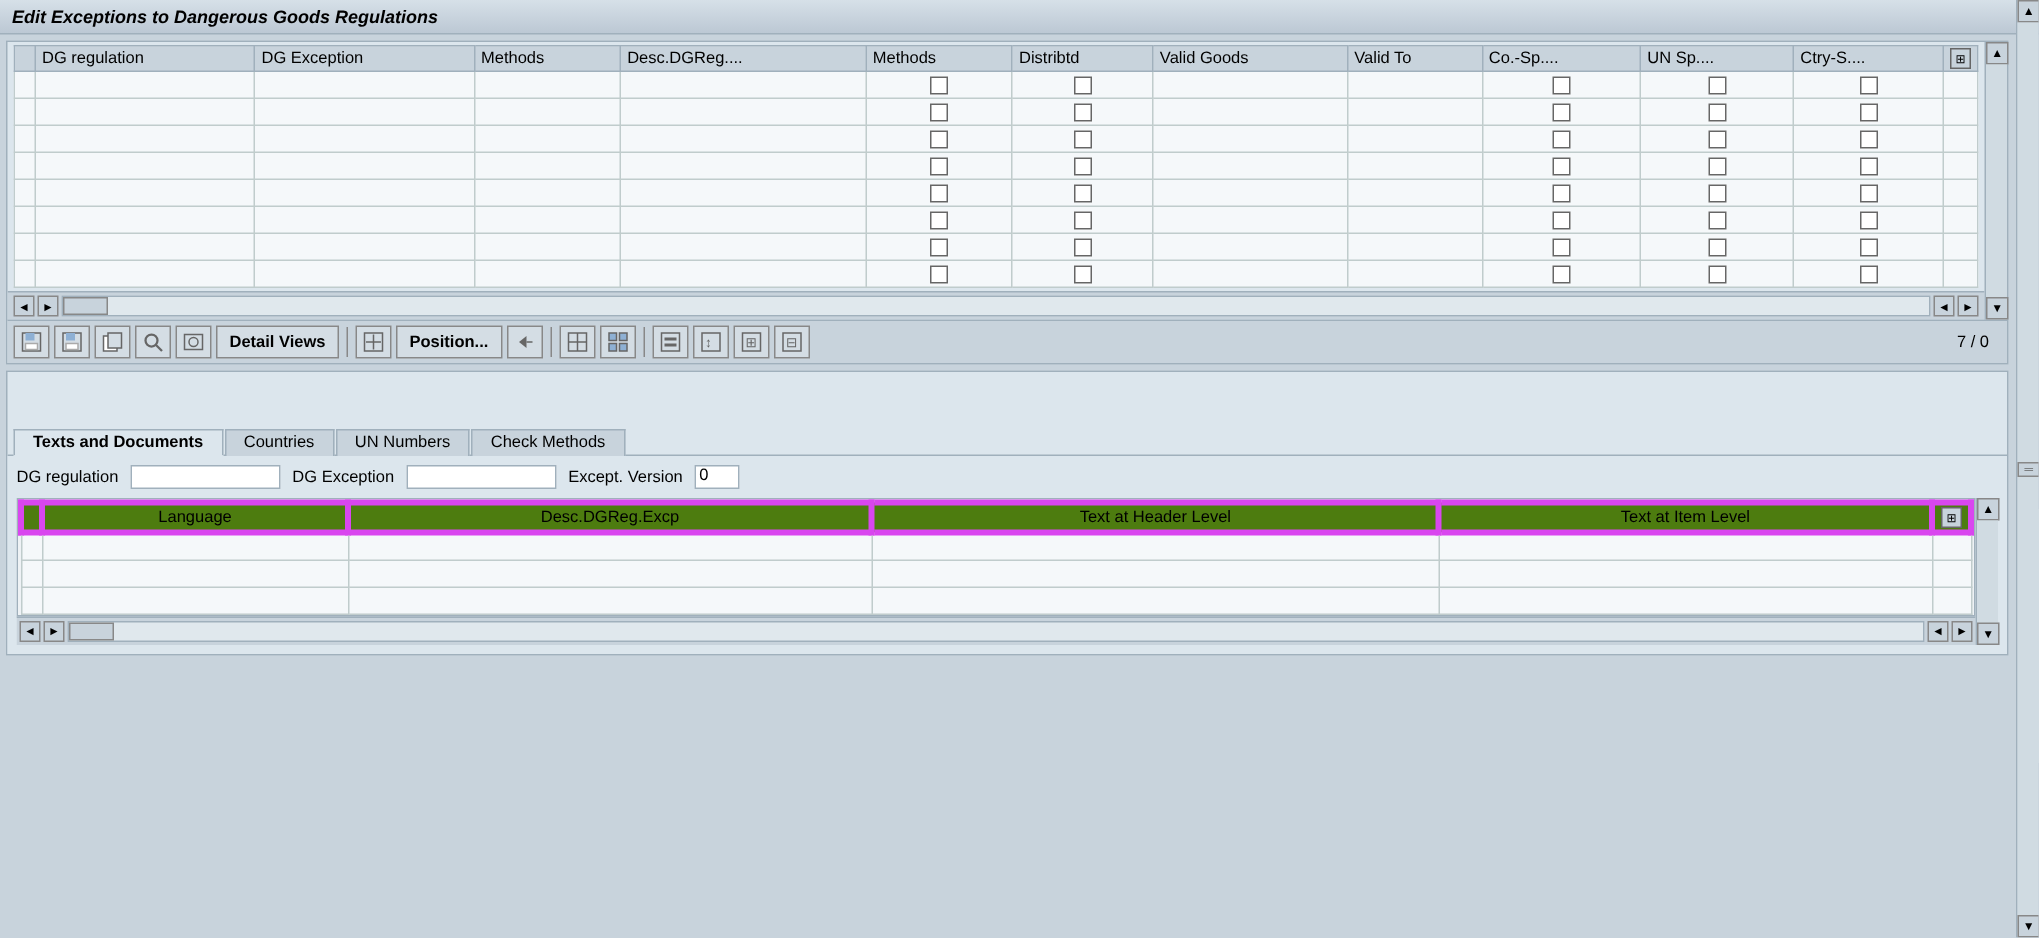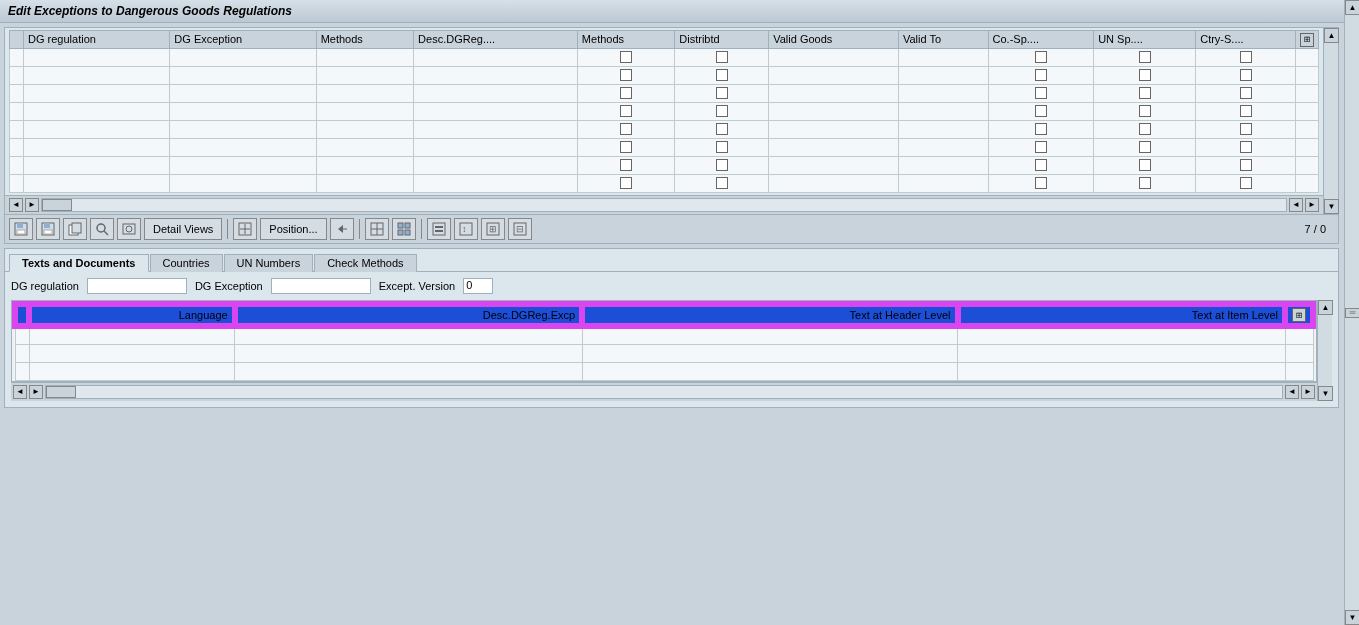--- a/index.html
+++ b/index.html
@@ -157,20 +157,21 @@
       height: 22px;
       padding: 0 8px;
       background: #d4dde4;
       border: 1px solid #888;
       display: flex;
       align-items: center;
       justify-content: center;
       cursor: pointer;
       font-size: 11px;
       white-space: nowrap;
+      font-weight: bold;
     }
 
     .toolbar-sep {
       width: 1px;
       height: 20px;
       background: #888;
       margin: 0 2px;
     }
 
     .position-count {
@@ -183,20 +184,21 @@
     .bottom-panel {
       position: relative;
       background: #dce6ed;
       border: 1px solid #a0b0bc;
     }
 
     .tabs {
       display: flex;
       padding: 4px 4px 0;
       gap: 1px;
+      margin-top: 33px;
     }
 
     .tab {
       padding: 2px 12px;
       background: #c8d3dc;
       border: 1px solid #a0b0bc;
       border-bottom: none;
       cursor: pointer;
       font-size: 11px;
       position: relative;
@@ -252,26 +254,26 @@
       background: #eef2f5;
     }
 
     table.detail-table {
       border-collapse: collapse;
       width: 100%;
       background: #eef2f5;
     }
 
     table.detail-table th {
-      background: #1d4ed8;
-      border: 6px solid #d946ef;
+      background: #4d7c0f;
+      border: 4px solid #d946ef;
       padding: 1px 4px;
       font-weight: normal;
       font-size: 11px;
-      text-align: right;
+      text-align: center;
     }
 
     table.detail-table td {
       border: 1px solid #c0cccc;
       padding: 1px 2px;
       height: 18px;
       background: #f5f8fa;
     }
 
     .icon-grid {

